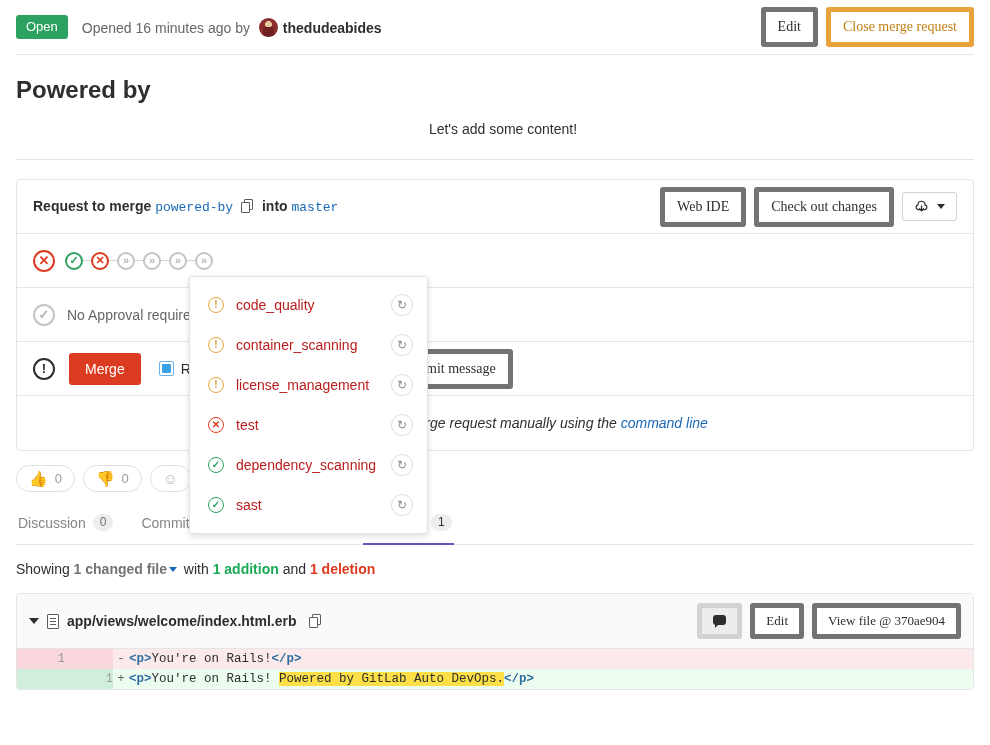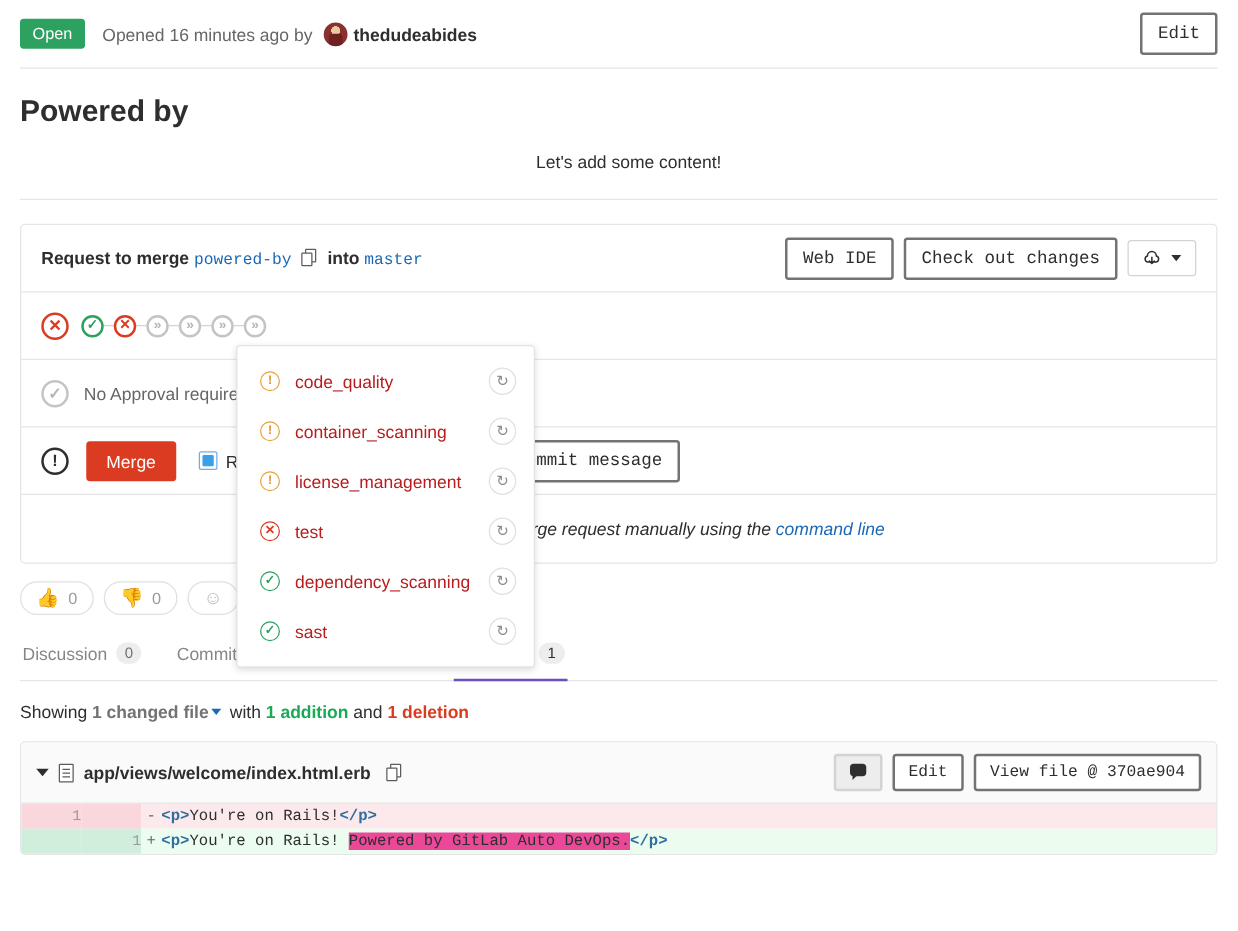--- a/index.html
+++ b/index.html
@@ -36,24 +36,24 @@
   }
   .avatar::after {
     content: ""; position: absolute; left: 4px; top: 9px;
     width: 11px; height: 10px; border-radius: 3px;
     background: #6f2020;
   }
   .author { color: #2e2e2e; font-weight: bold; }
   .sb-right { margin-left: auto; display: flex; gap: 8px; }
 
   .btn {
-    background: #fff; border: 2px solid #737373; border-radius: 3px;
+    background: #fff; border: 5px solid #737373; border-radius: 3px;
     font-size: 14px; color: #2e2e2e; padding: 7px 12px;
     line-height: 16px; cursor: pointer;
-    font-family: Liberation Mono, monospace;
+    font-family: Liberation Serif, serif;
   }
   .btn-warn { border-color: #e9a33a; color: #c17d11; }
 
   hr.rule { border: 0; border-top: 1px solid #e5e5e5; margin: 0 16px; }
 
   
   .mr-title {
     font-size: 24px; font-weight: bold; color: #2e2e2e;
     margin: 18px 0 0 16px; line-height: 34px;
   }
@@ -226,21 +226,21 @@
     width: 48px; text-align: right; padding-right: 10px;
     color: #9b9b9b; user-select: none; font-size: 12px;
   }
   tr.del td { background: #fbe9eb; }
   tr.del td.ln { background: #f9d7dc; }
   tr.add td { background: #ecfdf0; }
   tr.add td.ln { background: #cfeedb; }
   td.sign { width: 16px; text-align: center; color: #666; }
   td.code { padding-left: 2px; white-space: pre; color: #2e2e2e; }
   .tag { color: #2f6f9f; font-weight: bold; }
-  .hl-add { background: #ec4899; }
+  .hl-add { background: #fde047; }
 
   
   .dropdown {
     position: absolute; left: 189px; top: 276px;
     width: 239px; background: #fff;
     border: 1px solid #e3e3e3; border-radius: 3px;
     box-shadow: 0 2px 6px rgba(0,0,0,0.14);
     padding: 8px 0; z-index: 50;
   }
   .dd-item {
@@ -260,20 +260,21 @@
 <div class="page">
 
   <div class="statusbar">
     <span class="badge-open">Open</span>
     <span class="opened-text">
       <span>Opened 16 minutes ago by</span>
       <span class="avatar"></span><span class="author">thedudeabides</span>
     </span>
     <div class="sb-right">
       <button class="btn">Edit</button>
+      <button class="btn btn-warn">Close merge request</button>
     </div>
   </div>
   <hr class="rule">
 
   <div class="mr-title">Powered by</div>
   <div class="mr-desc">Let's add some content!</div>
   <hr class="divider-full">
 
   <div class="widget">
 

